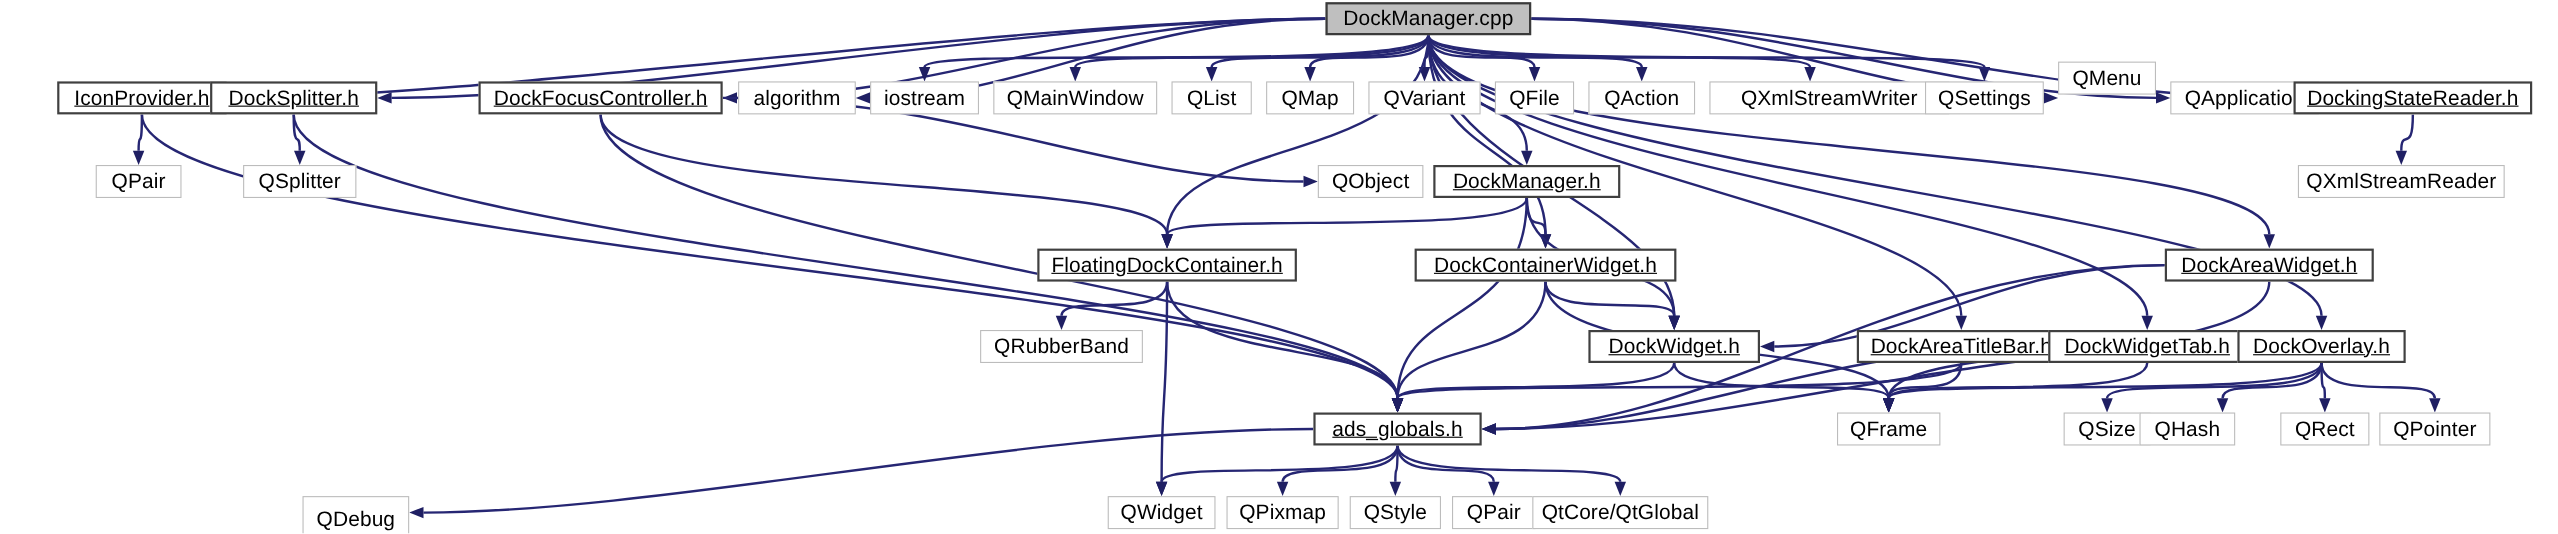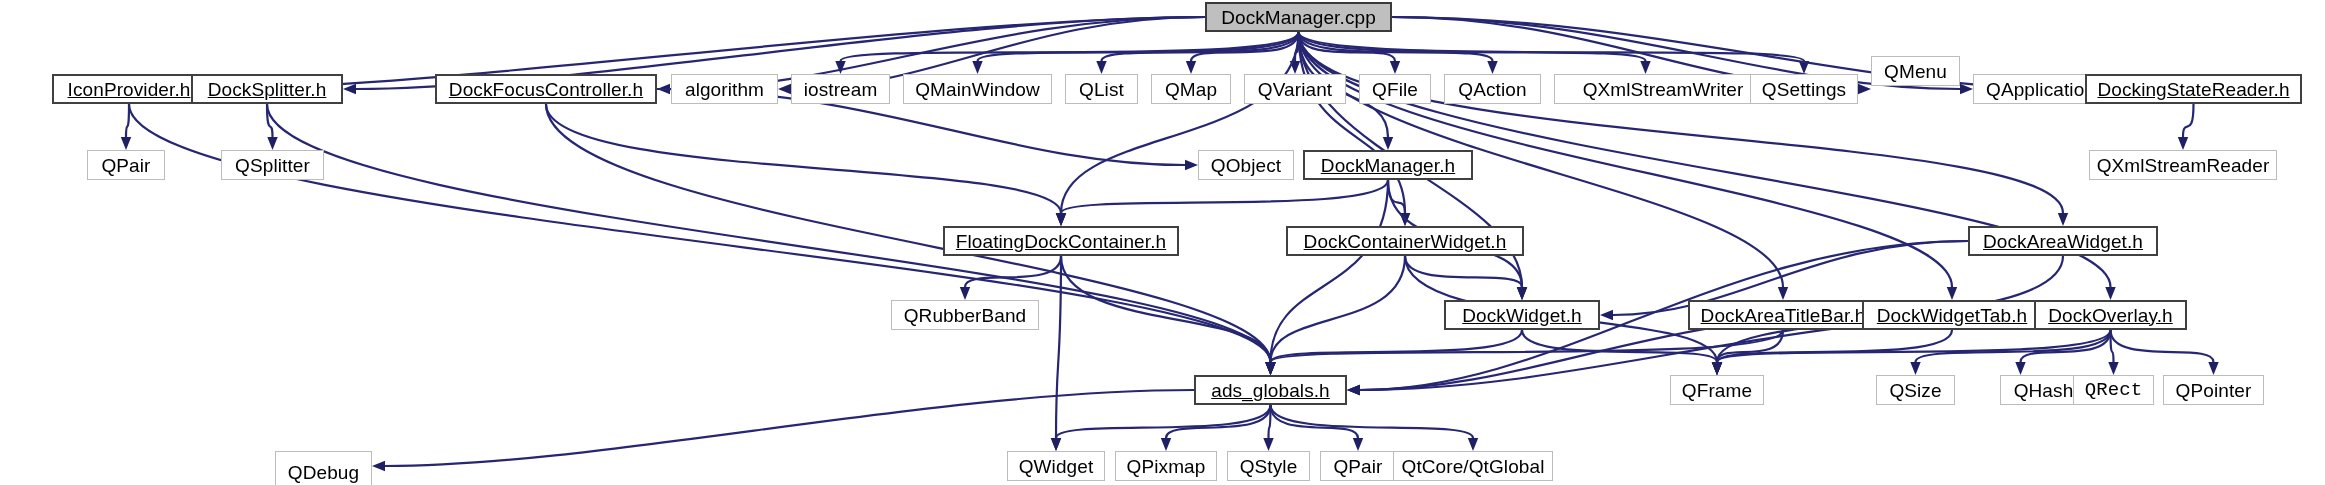--- a/index.html
+++ b/index.html
@@ -283,24 +283,24 @@
       </div>
       <div class="gnode key" style="left: 1194px; top: 375px; width: 153px; height: 30px;">
         <span>ads_globals.h</span>
       </div>
       <div class="gnode leaf" style="left: 1670px; top: 375px; width: 94px; height: 30px;">
         <span>QFrame</span>
       </div>
       <div class="gnode leaf" style="left: 1876px; top: 375px; width: 79px; height: 30px;">
         <span>QSize</span>
       </div>
-      <div class="gnode leaf" style="left: 2000px; top: 375px; width: 87px; height: 30px;">
+      <div class="gnode leaf" style="left: 1945px; top: 375px; width: 87px; height: 30px;">
         <span>QHash</span>
       </div>
-      <div class="gnode leaf" style="left: 2073px; top: 375px; width: 81px; height: 30px; font-family: Liberation Mono, monospace;">
+      <div class="gnode leaf" style="left: 2073px; top: 375px; width: 81px; height: 30px;">
         <span>QRect</span>
       </div>
       <div class="gnode leaf" style="left: 2163px; top: 375px; width: 101px; height: 30px;">
         <span>QPointer</span>
       </div>
       <div class="gnode leaf" style="left: 275px; top: 451px; width: 97px; height: 42px;">
         <span>QDebug</span>
       </div>
       <div class="gnode leaf" style="left: 1007px; top: 451px; width: 98px; height: 30px;">
         <span>QWidget</span>

